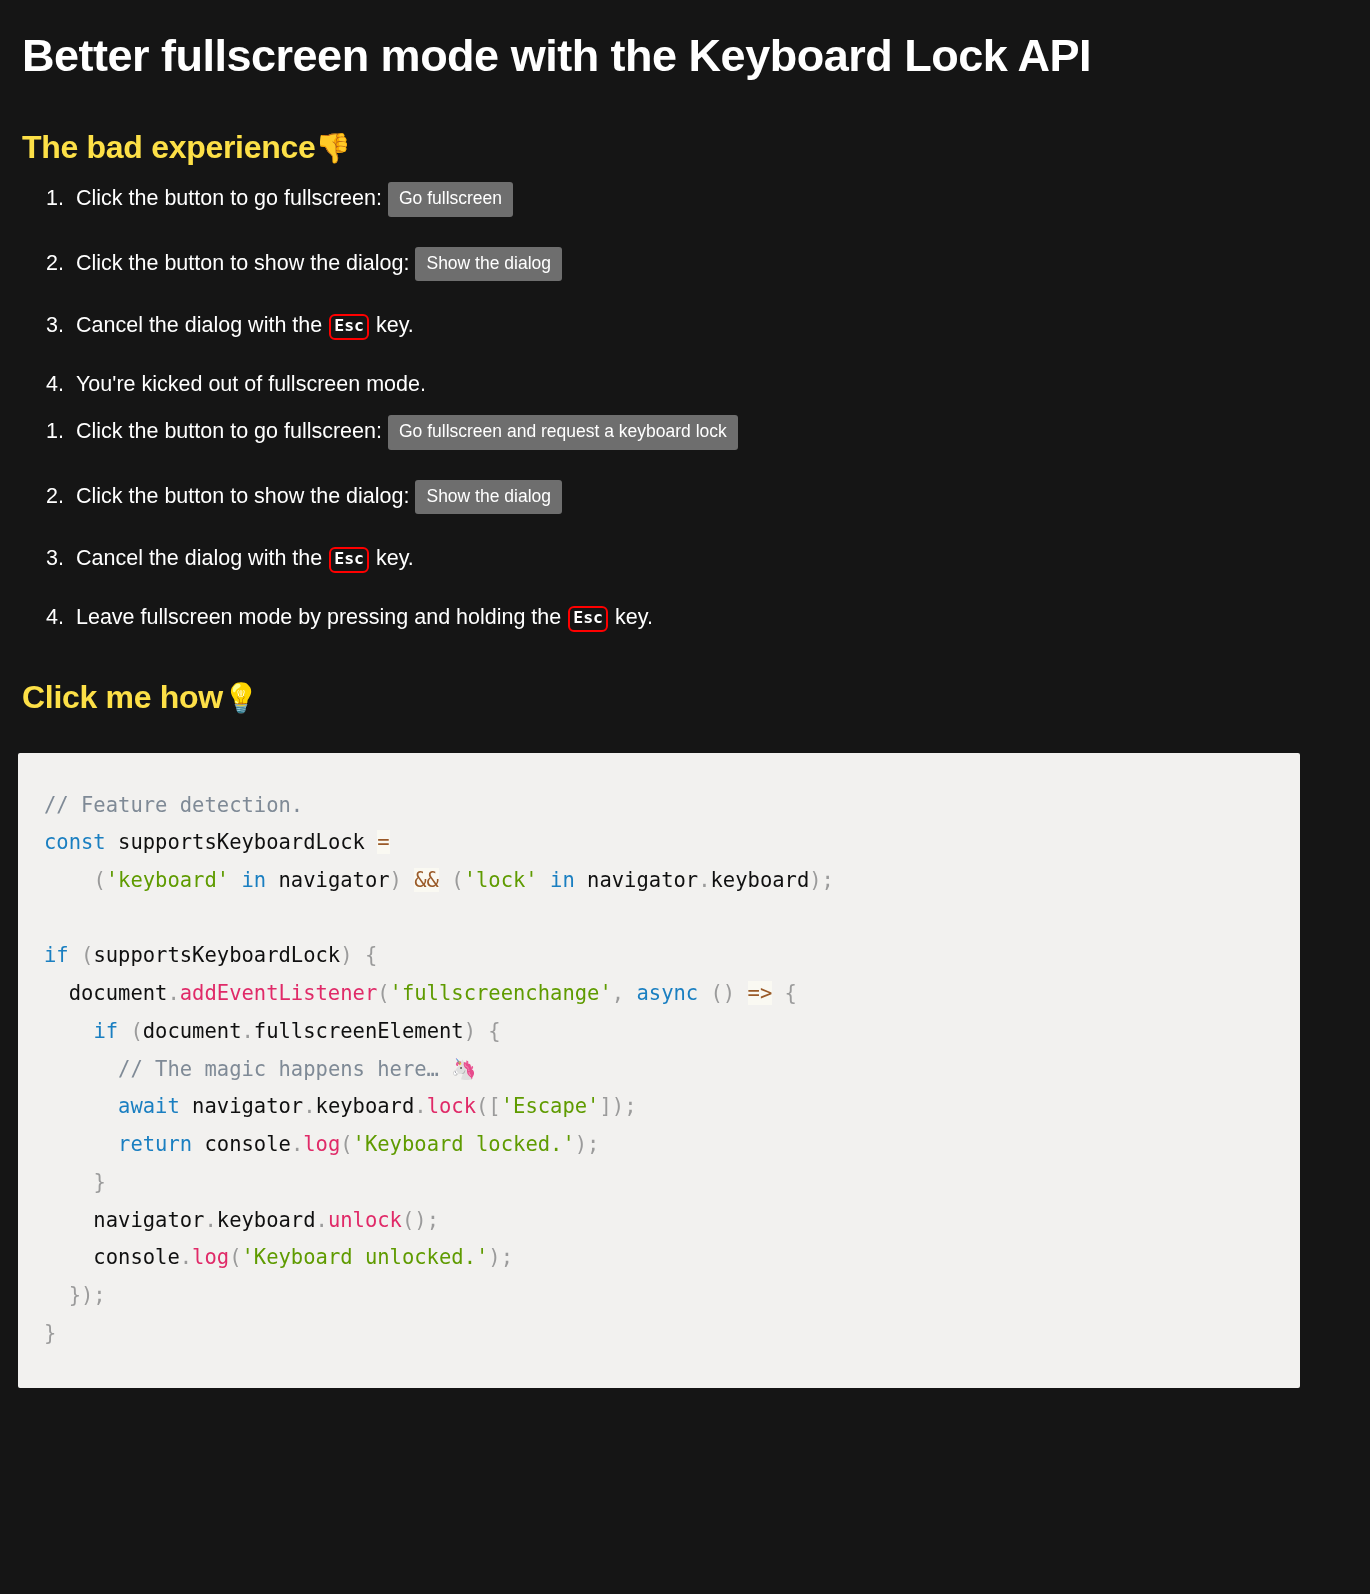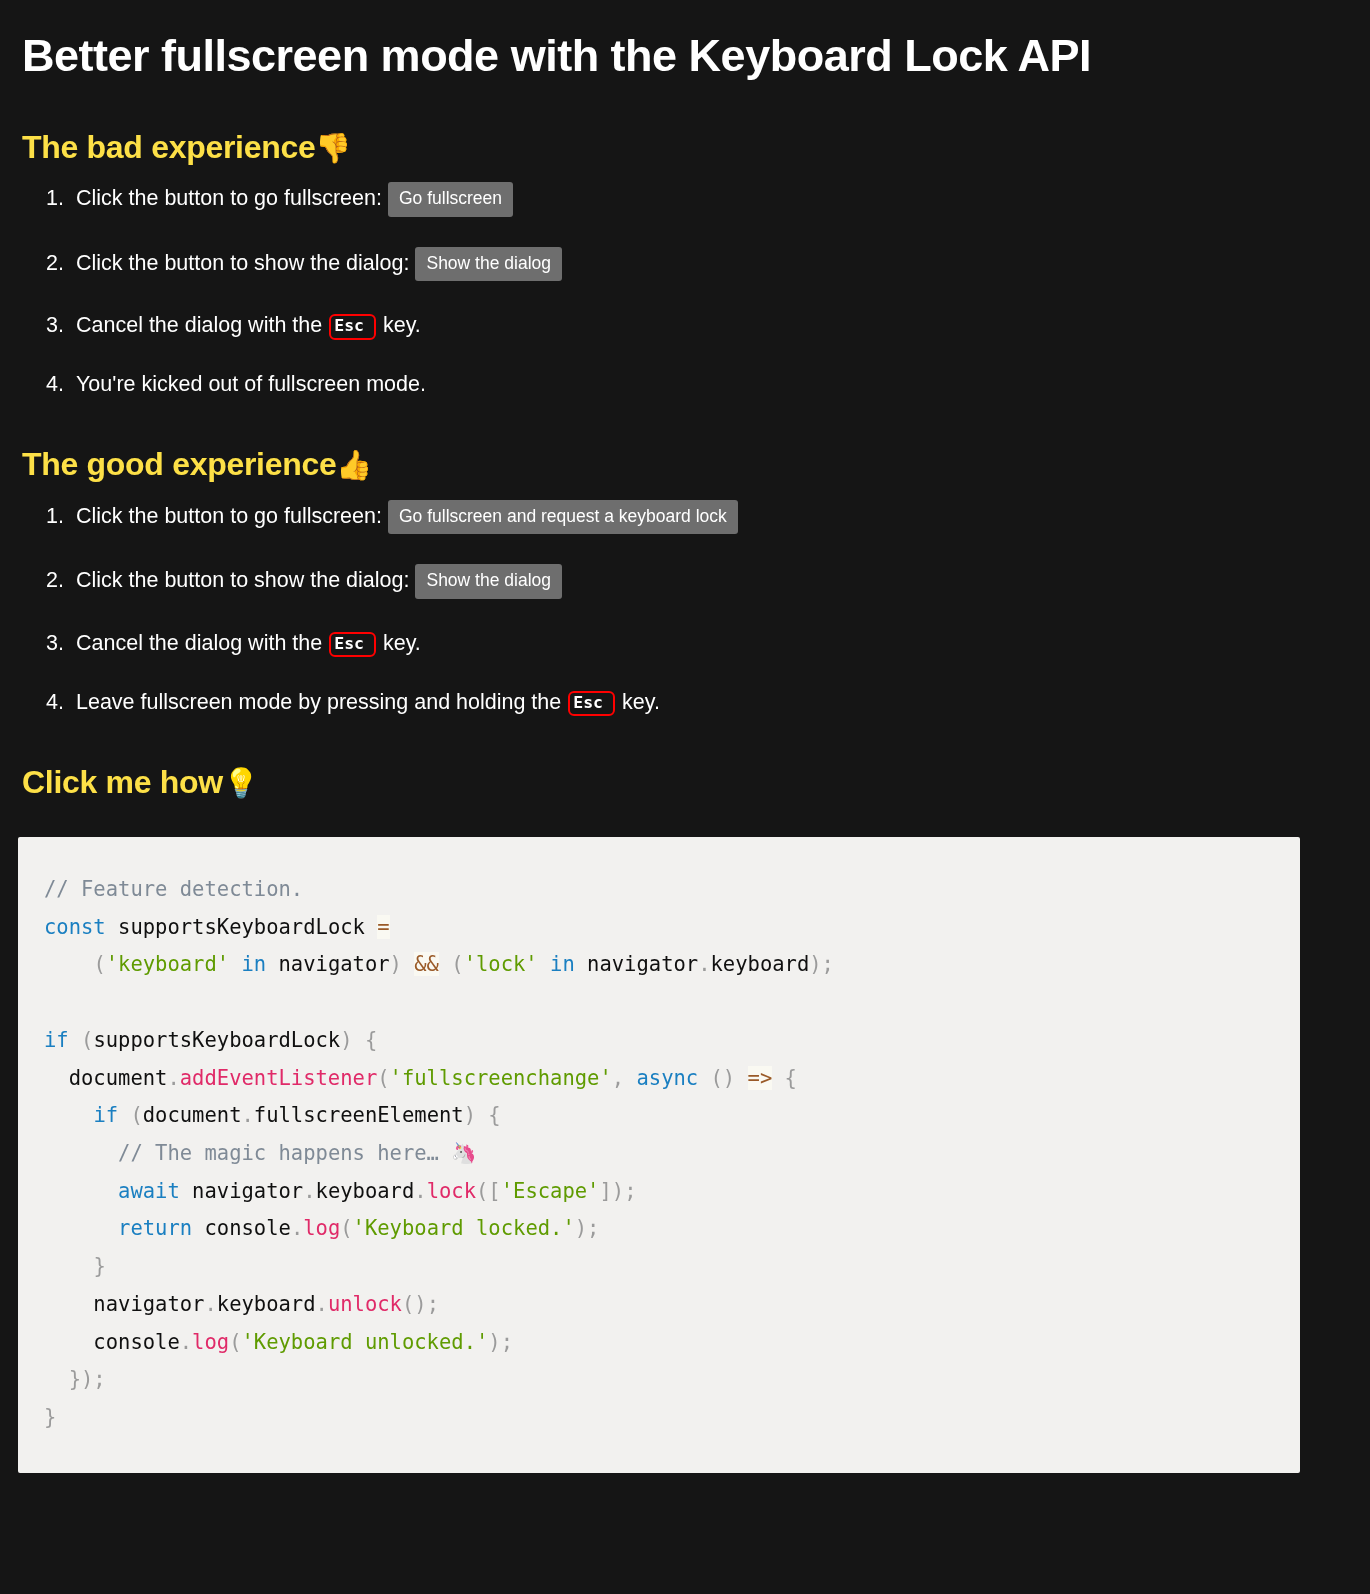--- a/index.html
+++ b/index.html
@@ -84,21 +84,21 @@
   }
 
   kbd.key {
     font-family: "DejaVu Sans Mono", monospace;
     font-size: 16.5px;
     font-weight: bold;
     color: #ffffff;
     background: transparent;
     border: 2.5px solid #ff0000;
     border-radius: 6px;
-    padding: 2px 10px 3px 3px;
+    padding: 2px 3px 3px 3px;
     margin: 0 1px;
     line-height: 1;
     display: inline-block;
     vertical-align: 1px;
   }
 
   pre.codeblock {
     background: #f2f1ef;
     color: #24292e;
     margin: 36px 0 0 0;
@@ -140,23 +140,20 @@
       <span class="step-line">Click the button to show the dialog:</span><button class="demo-btn">Show the dialog</button>
     </li>
     <li>
       <span class="step-line">Cancel the dialog with the</span>&nbsp;<kbd class="key">Esc</kbd>&nbsp;<span class="step-line">key.</span>
     </li>
     <li>
       <span class="step-line">You're kicked out of fullscreen mode.</span>
     </li>
   </ol>
 
-  <h2 class="section-title">
-    <span>The good experience</span><span class="emoji">👍</span>
-  </h2>
   <ol class="steps">
     <li>
       <span class="step-line">Click the button to go fullscreen:</span><button class="demo-btn">Go fullscreen and request a keyboard lock</button>
     </li>
     <li>
       <span class="step-line">Click the button to show the dialog:</span><button class="demo-btn">Show the dialog</button>
     </li>
     <li>
       <span class="step-line">Cancel the dialog with the</span>&nbsp;<kbd class="key">Esc</kbd>&nbsp;<span class="step-line">key.</span>
     </li>

